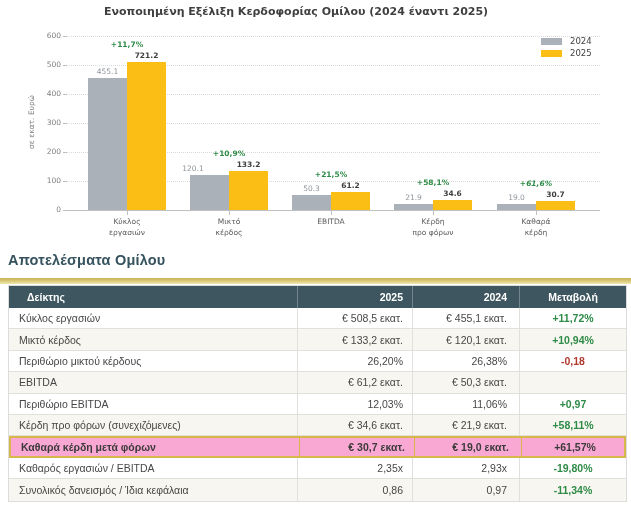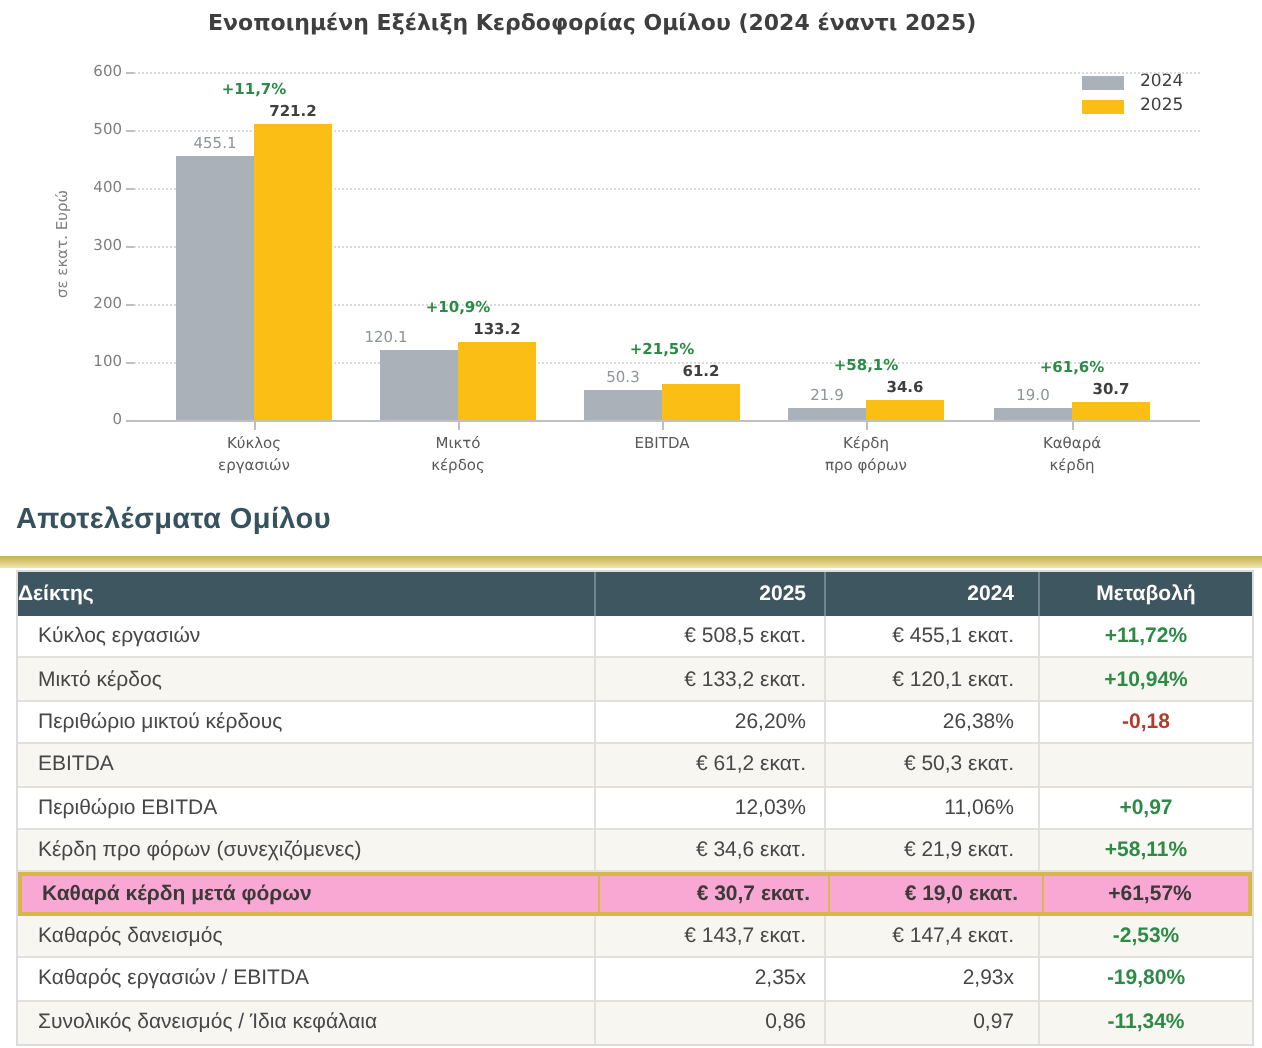--- a/index.html
+++ b/index.html
@@ -33,21 +33,21 @@
   .section-heading { position:absolute; left:8px; top:252px; font-size:14.5px; font-weight:bold;
                      color:#35525E; letter-spacing:0.2px; }
   .gold-band { position:absolute; left:0; top:278px; width:631px; height:6px;
                background:linear-gradient(180deg,#C6B257 0%,#D8C672 45%,#F0E8B2 100%); }
 
   
   .results-table { position:absolute; left:8px; top:285px; width:619px; background:#ffffff;
                    border:1px solid #DCDCDC; }
   .thr { display:grid; grid-template-columns:289px 115px 107px 106px; height:22px; background:#3E5660; }
   .th { color:#FFFFFF; font-weight:bold; font-size:10.5px; display:flex; align-items:center; }
-  .th.c0 { padding-left:0; }
+  .th.c0 { padding-left:18px; }
   .th.c1, .th.c2 { justify-content:flex-end; }
   .th.c1 { padding-right:9px; border-right:1px solid rgba(255,255,255,0.28); }
   .th.c0 { border-right:1px solid rgba(255,255,255,0.28); }
   .th.c2 { padding-right:12px; border-right:1px solid rgba(255,255,255,0.28); }
   .th.c3 { justify-content:center; }
   .tr { display:grid; grid-template-columns:289px 115px 107px 106px; height:21.4px;
         border-bottom:1px solid #E2E0DA; }
   .tr:last-child { border-bottom:none; }
   .tr.alt { background:#F8F6F0; }
   .td { font-size:10.5px; color:#474747; display:flex; align-items:center; }
@@ -127,21 +127,21 @@
       <div class="bar-label" style="left: 383.5px; top: 192.631px;">21.9</div>
       <div class="bar-label bold" style="left: 422.5px; top: 188.937px;">34.6</div>
       <div class="pct-label" style="left: 398px; top: 177.937px;">+58,1%</div>
       <div class="xtick" style="left: 433px;"></div>
       <div class="xlabel" style="left: 381px;">Κέρδη
 προ φόρων</div>
       <div class="bar" style="left: 497px; top: 204.474px; width: 39px; height: 5.52583px; background: rgb(170, 177, 184);"></div>
       <div class="bar" style="left: 536px; top: 201.071px; width: 39px; height: 8.92858px; background: rgb(251, 190, 21);"></div>
       <div class="bar-label" style="left: 486.5px; top: 193.474px;">19.0</div>
       <div class="bar-label bold" style="left: 525.5px; top: 190.071px;">30.7</div>
-      <div class="pct-label" style="left: 501px; top: 179.071px;">+61,6%</div>
+      <div class="pct-label" style="left: 501px; top: 179.071px; font-style: italic;">+61,6%</div>
       <div class="xtick" style="left: 536px;"></div>
       <div class="xlabel" style="left: 484px;">Καθαρά
 κέρδη</div>
     </div>
 
   <div class="section-heading">Αποτελέσματα Ομίλου</div>
   <div class="gold-band"></div>
 
   <div class="results-table">
     <div class="thr">
@@ -184,26 +184,20 @@
         <div class="td c1">€ 34,6 εκατ.</div>
         <div class="td c2">€ 21,9 εκατ.</div>
         <div class="td c3 green">+58,11%</div>
       </div>
       <div class="tr hl">
         <div class="td c0">Καθαρά κέρδη μετά φόρων</div>
         <div class="td c1">€ 30,7 εκατ.</div>
         <div class="td c2">€ 19,0 εκατ.</div>
         <div class="td c3 green">+61,57%</div>
       </div>
-      <div class="tr alt">
-        <div class="td c0">Καθαρός δανεισμός</div>
-        <div class="td c1">€ 143,7 εκατ.</div>
-        <div class="td c2">€ 147,4 εκατ.</div>
-        <div class="td c3 green">-2,53%</div>
-      </div>
       <div class="tr">
         <div class="td c0">Καθαρός εργασιών / EBITDA</div>
         <div class="td c1">2,35x</div>
         <div class="td c2">2,93x</div>
         <div class="td c3 green">-19,80%</div>
       </div>
       <div class="tr alt">
         <div class="td c0">Συνολικός δανεισμός / Ίδια κεφάλαια</div>
         <div class="td c1">0,86</div>
         <div class="td c2">0,97</div>

